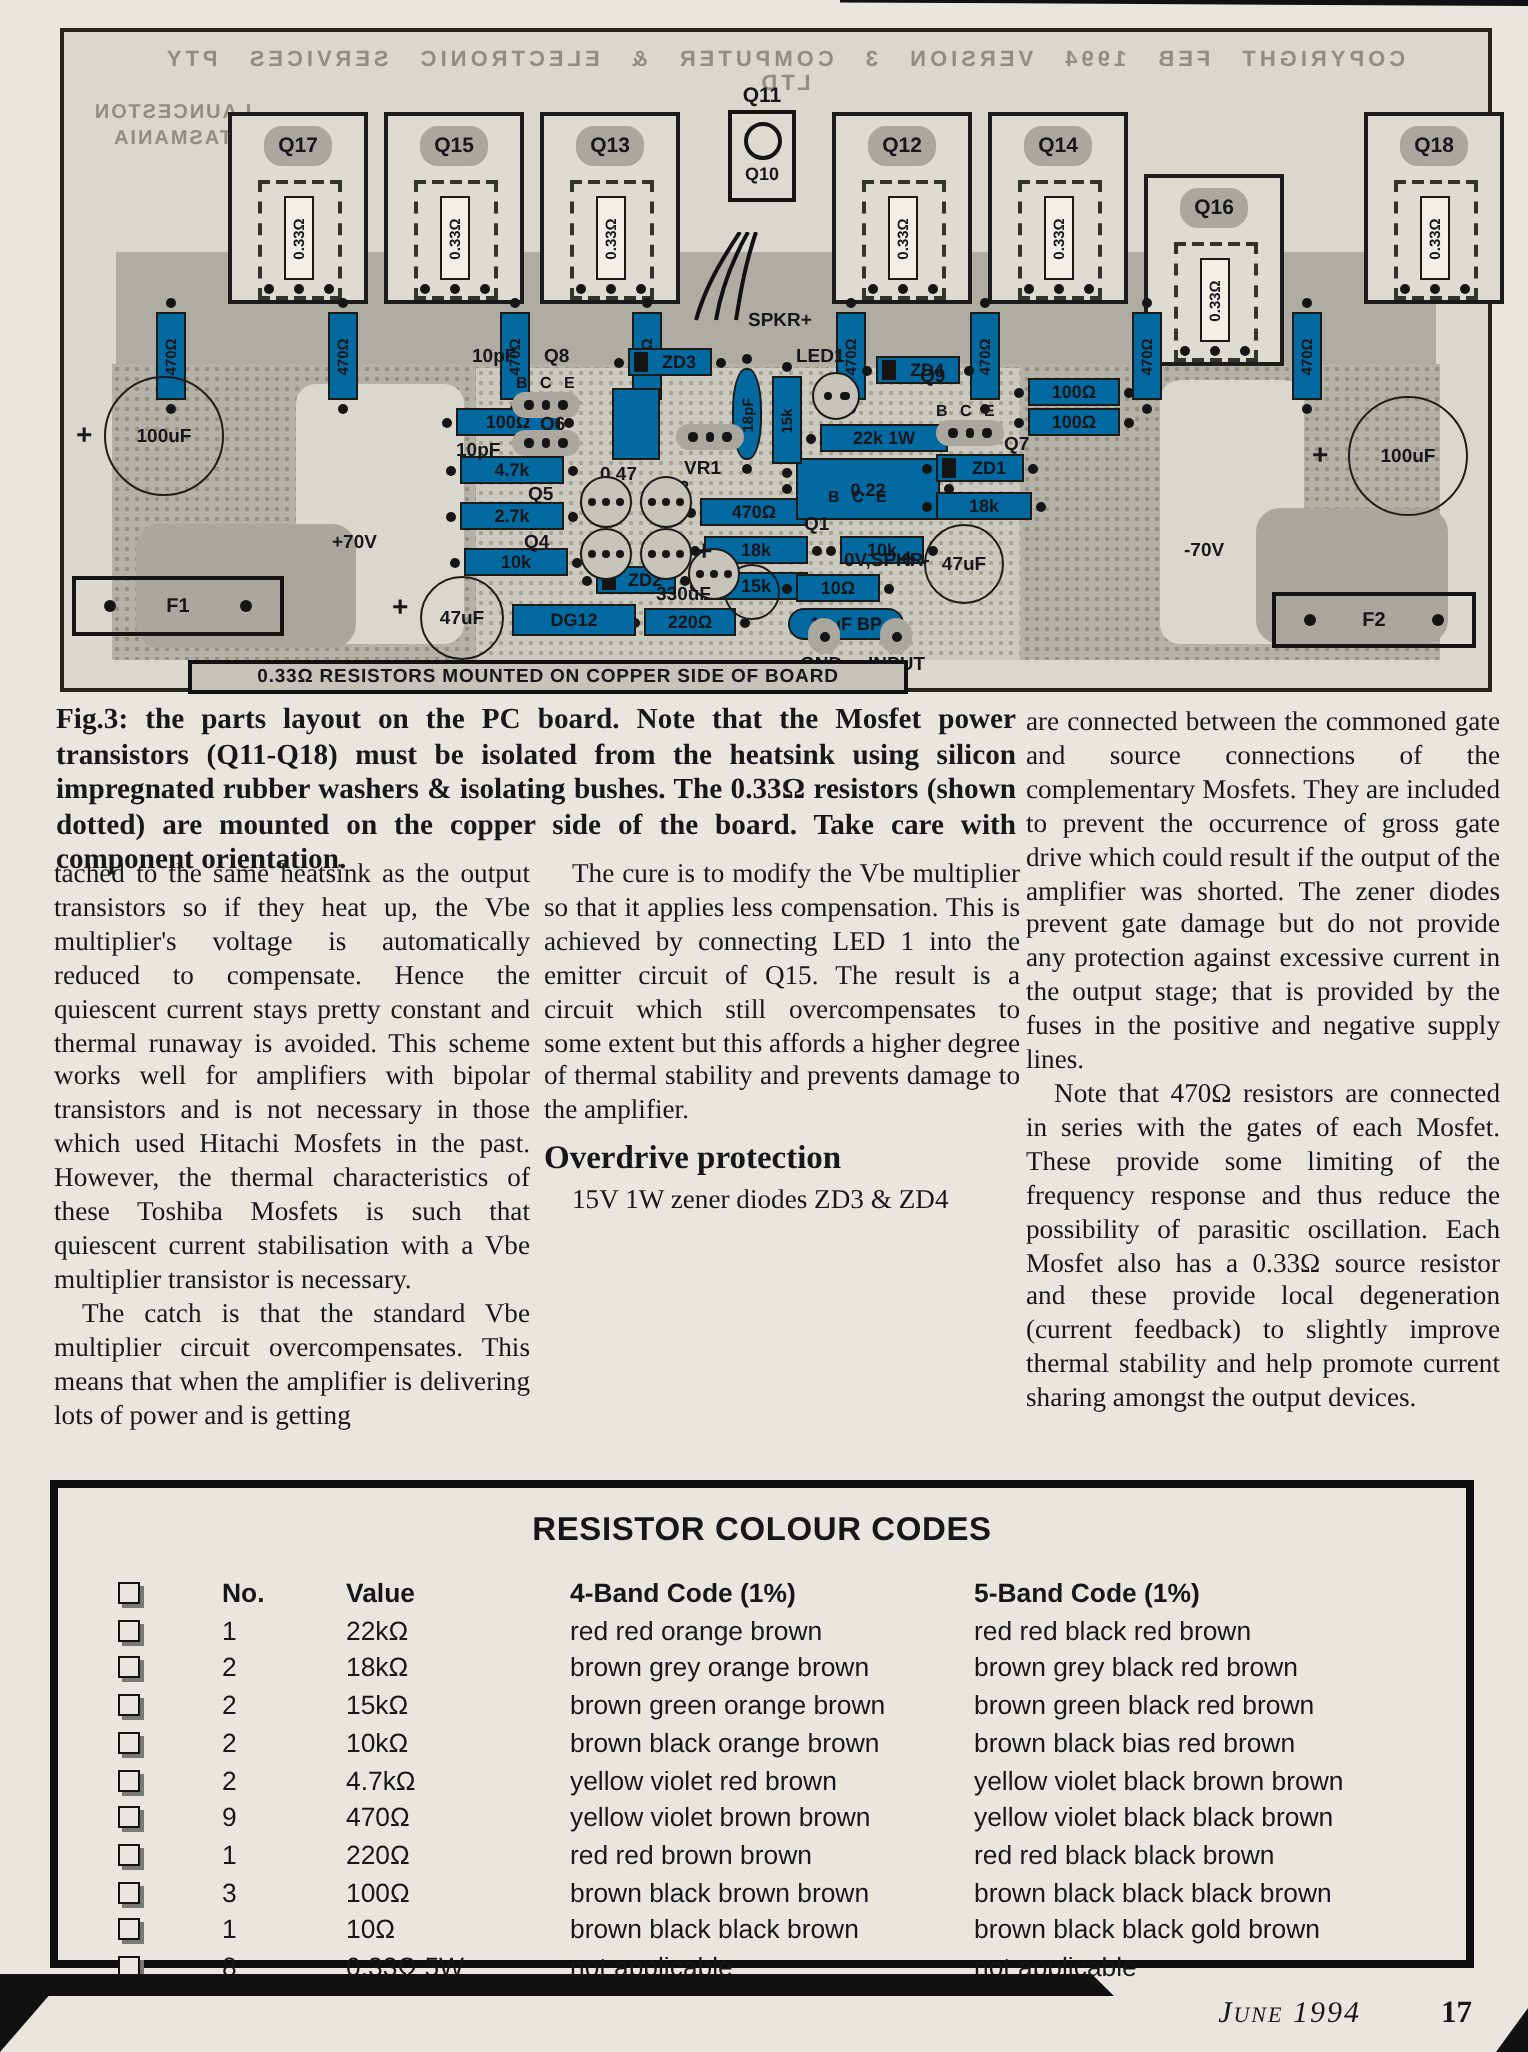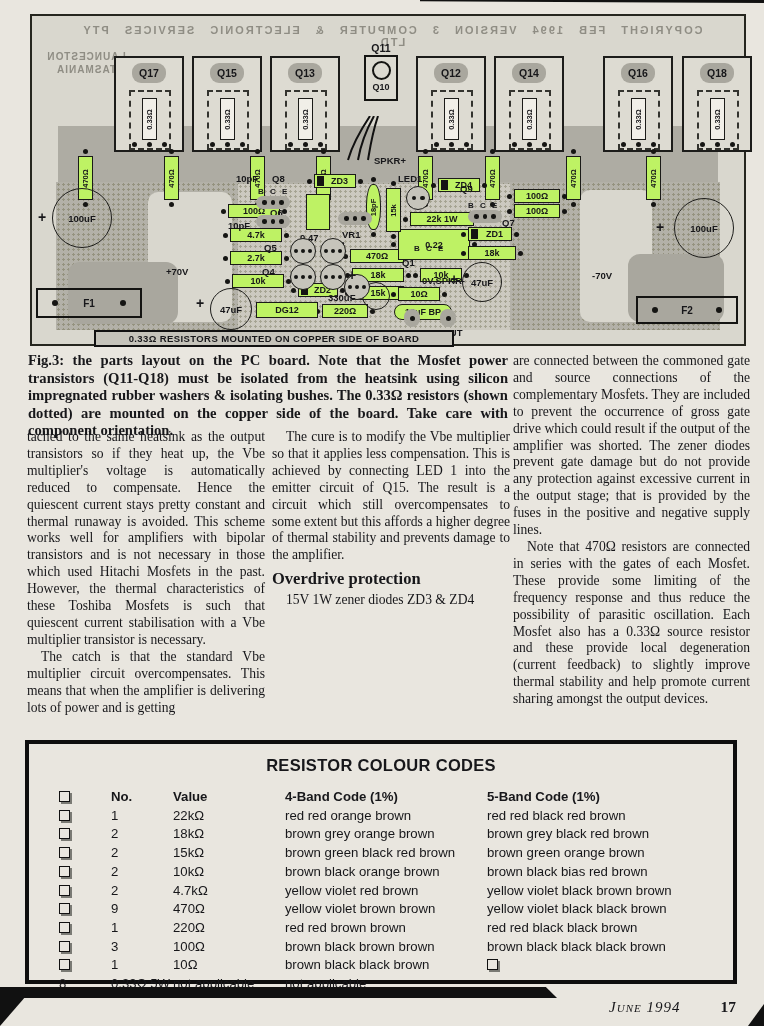--- a/index.html
+++ b/index.html
@@ -46,21 +46,21 @@
   .mdots i{width:5px;height:5px;border-radius:50%;background:#151513;}
   
   .qcell{position:absolute;left:316px;top:26px;width:66px;height:118px;text-align:center;}
   .q11lbl{font:bold 10.5px "Liberation Sans",sans-serif;}
   .q10box{margin:1px auto 0;width:34px;height:46px;border:2px solid #141412;background:#dcdad1;
           box-sizing:border-box;padding-top:4px;}
   .q10ring{width:15px;height:15px;border:2px solid #141412;border-radius:50%;margin:0 auto;}
   .q10lbl{font:bold 9px "Liberation Sans",sans-serif;margin-top:2px;}
   .wires{position:absolute;left:-8px;top:74px;}
   
-  .res-h,.res-v,.zd,.pcb-box{position:absolute;background:#bef264;border:1.5px solid #1b1b18;
+  .res-h,.res-v,.zd,.pcb-box{position:absolute;background:#0369a1;border:1.5px solid #1b1b18;
        box-sizing:border-box;display:flex;align-items:center;justify-content:center;
        font:bold 9px "Liberation Sans",sans-serif;white-space:nowrap;}
   .res-h{height:14px;}
   .res-h::before,.res-h::after,.zd::before,.zd::after{content:"";position:absolute;width:5px;height:5px;
        border-radius:50%;background:#151513;top:50%;margin-top:-2.5px;}
   .res-h::before,.zd::before{left:-8px;} .res-h::after,.zd::after{right:-8px;}
   .res-v{width:15px;height:44px;}
   .res-v::before,.res-v::after{content:"";position:absolute;width:5px;height:5px;border-radius:50%;
        background:#151513;left:50%;margin-left:-2.5px;}
   .res-v::before{top:-8px;} .res-v::after{bottom:-8px;}
@@ -214,21 +214,21 @@
           <div class="mres">
             <span>0.33Ω</span>
           </div>
         </div>
         <div class="mdots">
           <i></i>
           <i></i>
           <i></i>
         </div>
       </div>
-      <div class="mbox" style="left: 571px;">
+      <div class="mbox" style="left: 540px; margin-top: 31px;">
         <div class="mpad">
           <div class="mlbl">Q16</div>
         </div>
         <div class="mdash">
           <div class="mres">
             <span>0.33Ω</span>
           </div>
         </div>
         <div class="mdots">
           <i></i>
@@ -430,22 +430,22 @@
       <div>red red orange brown</div>
       <div>red red black red brown</div>
       <div><span class="cb"></span></div>
       <div>2</div>
       <div>18kΩ</div>
       <div>brown grey orange brown</div>
       <div>brown grey black red brown</div>
       <div><span class="cb"></span></div>
       <div>2</div>
       <div>15kΩ</div>
+      <div>brown green orange brown</div>
       <div>brown green black red brown</div>
-      <div>brown green orange brown</div>
       <div><span class="cb"></span></div>
       <div>2</div>
       <div>10kΩ</div>
       <div>brown black orange brown</div>
       <div>brown black bias red brown</div>
       <div><span class="cb"></span></div>
       <div>2</div>
       <div>4.7kΩ</div>
       <div>yellow violet red brown</div>
       <div>yellow violet black brown brown</div>
@@ -461,20 +461,21 @@
       <div>red red black black brown</div>
       <div><span class="cb"></span></div>
       <div>3</div>
       <div>100Ω</div>
       <div>brown black brown brown</div>
       <div>brown black black black brown</div>
       <div><span class="cb"></span></div>
       <div>1</div>
       <div>10Ω</div>
       <div>brown black black brown</div>
+      <div>brown black black gold brown</div>
       <div><span class="cb"></span></div>
       <div>8</div>
       <div>0.33Ω 5W</div>
       <div>not applicable</div>
       <div>not applicable</div>
     </div>
 </div>
 
 <div class="footer">
   <span class="fdate">June 1994</span>

